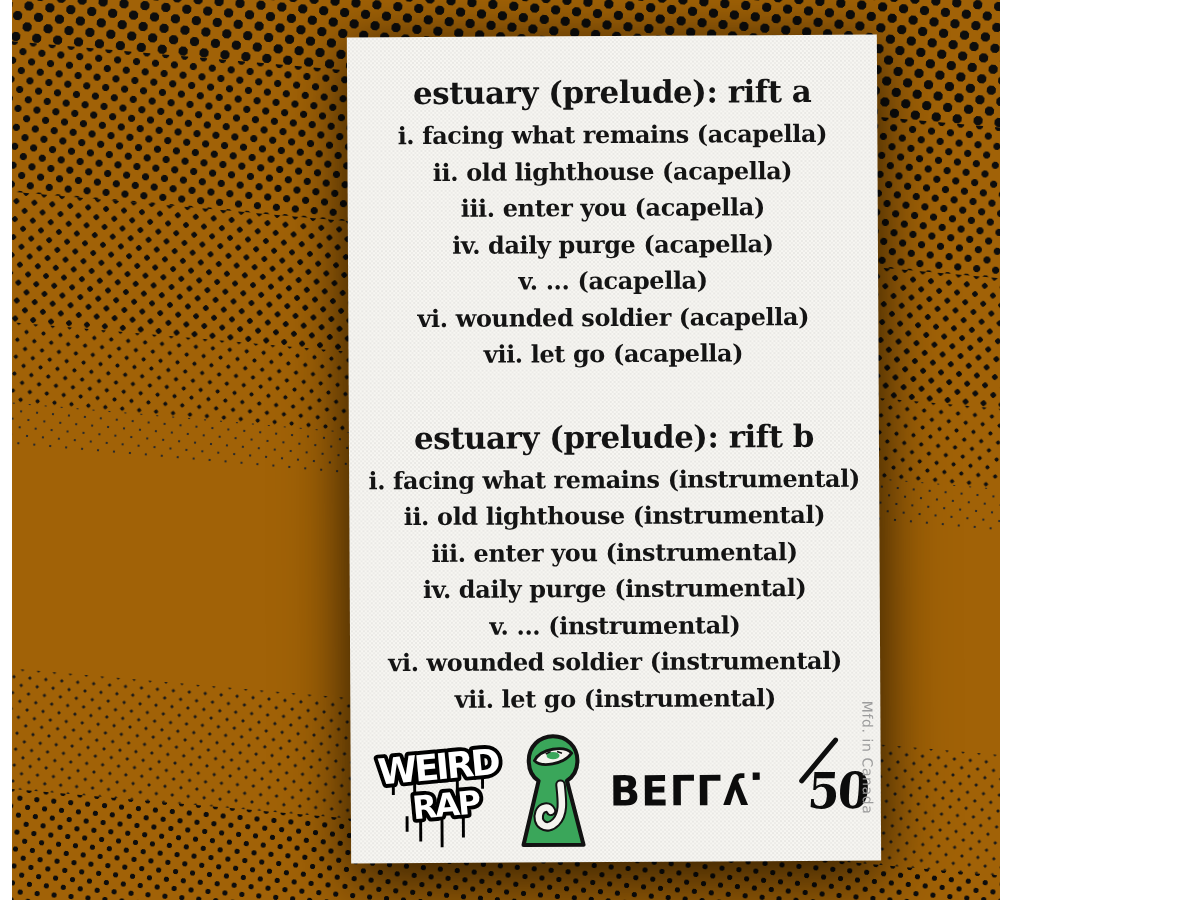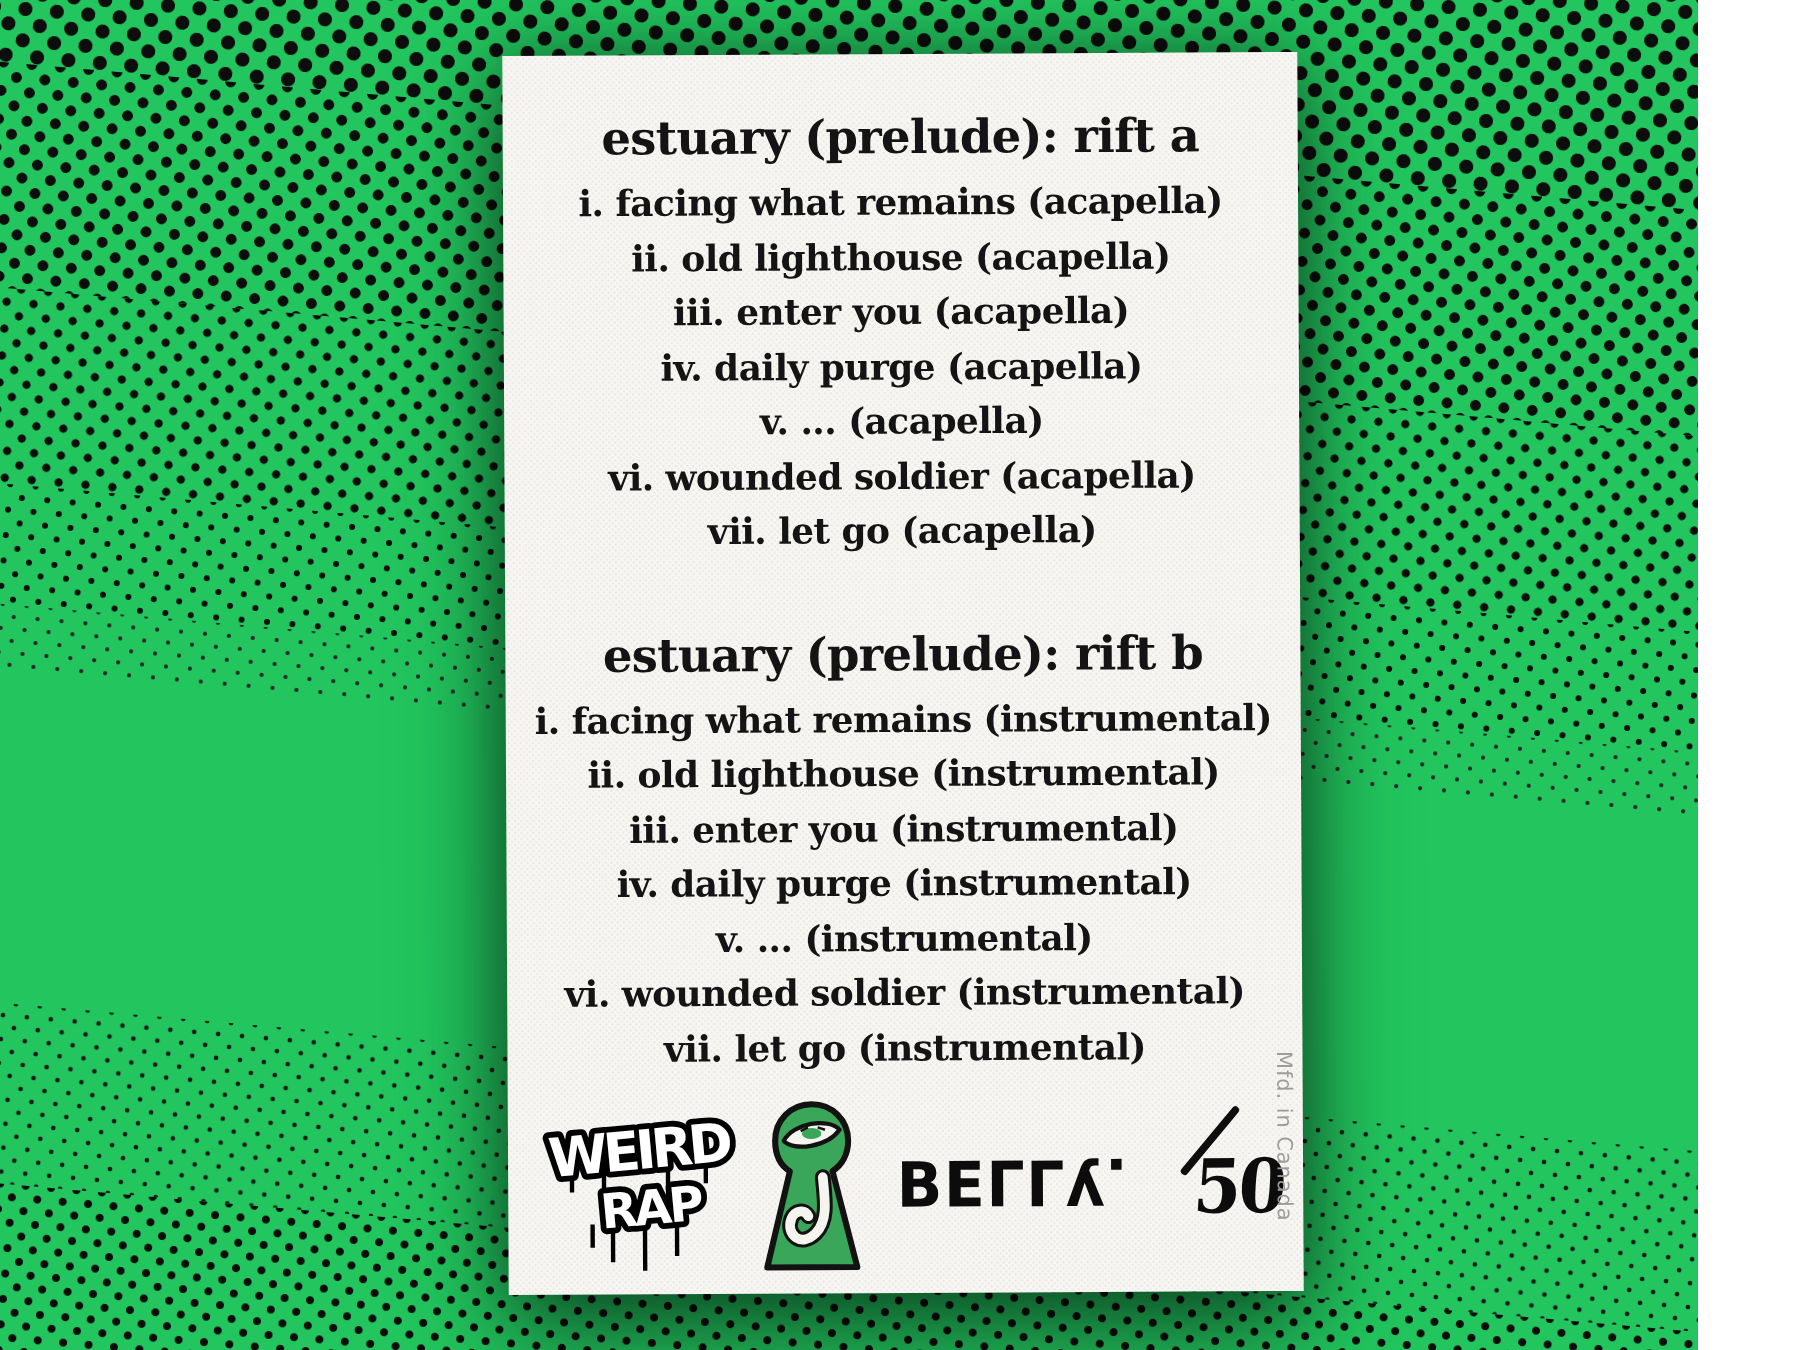--- a/index.html
+++ b/index.html
@@ -1,17 +1,17 @@
 <!DOCTYPE html>
 <html><head>
 <meta charset="utf-8">
 <style>
   html,body{margin:0;padding:0;background:#ffffff;}
-  .stage{position:relative;width:1132px;height:900px;overflow:hidden;background:#22c55e;
-         font-family:"DejaVu Serif",serif;}
+  .stage{position:relative;width:988px;height:900px;overflow:hidden;background:#a16207;
+         font-family:"DejaVu Serif",serif;margin-left:12px;}
 
   
   .halftone{position:absolute;left:-240px;top:-225px;width:1680px;height:1350px;
             transform:rotate(5deg);}
   .band{width:100%;}
   .b1{height:320px;
       background-image:radial-gradient(circle,#0d0d0d 4.4px,transparent 4.9px),
                        radial-gradient(circle,#0d0d0d 4.4px,transparent 4.9px);
       background-size:21px 21px;background-position:0 0,10.5px 10.5px;}
   .b2{height:150px;

